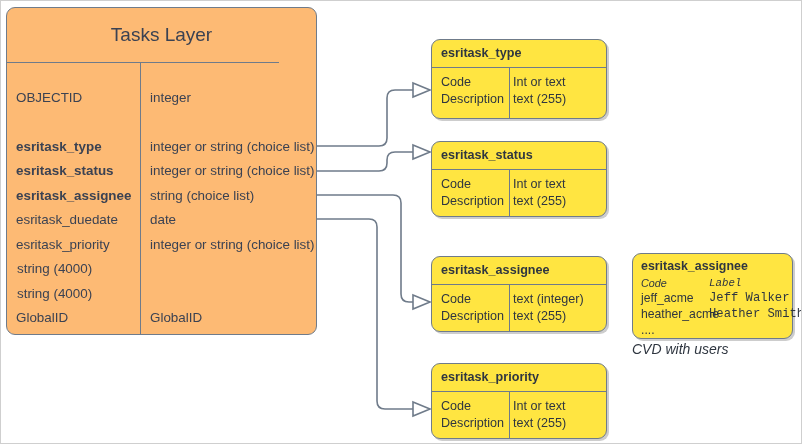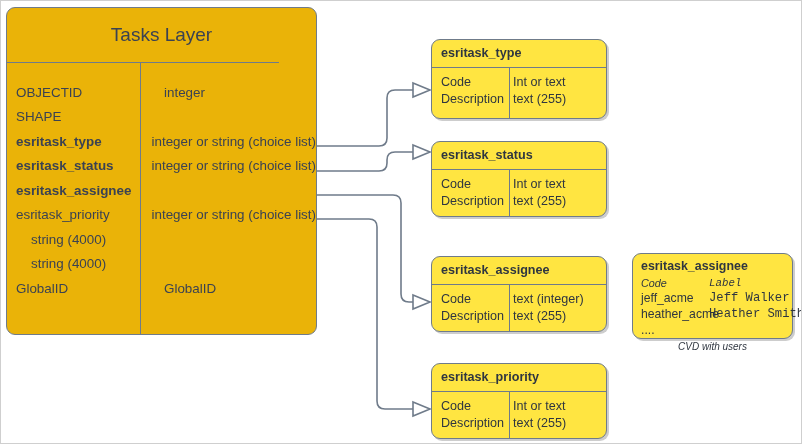--- a/index.html
+++ b/index.html
@@ -19,21 +19,21 @@
     color: #3b4252;
   }
 
   
   #tasks-layer {
     position: absolute;
     left: 5px;
     top: 6px;
     width: 311px;
     height: 328px;
-    background: #eab308;
+    background: #fdba74;
     border: 1.6px solid #6f7b8a;
     border-radius: 9px;
     box-sizing: border-box;
   }
   #tasks-title {
     position: absolute;
     left: 0;
     top: 0;
     width: 100%;
     height: 54px;
@@ -60,32 +60,32 @@
   }
   .field-rows {
     position: absolute;
     left: 0;
     top: 72px;
     width: 100%;
   }
   .field-row {
     display: flex;
     height: 24.5px;
-    align-items: center;
+    align-items: flex-end;
     font-size: 13.4px;
   }
   .field-name {
     width: 133px;
     padding-left: 9px;
     box-sizing: border-box;
     white-space: nowrap;
   }
   .field-type {
     flex: 1;
-    padding-left: 24px;
+    padding-left: 10px;
     box-sizing: border-box;
     white-space: nowrap;
   }
   .field-row.bold .field-name { font-weight: bold; }
 
   
   .dom-box {
     position: absolute;
     background: #ffe541;
     border: 1.6px solid #6f7b8a;
@@ -161,22 +161,22 @@
   }
   .cvd-row { display: flex; height: 16px; align-items: center; }
   .cvd-c1 { width: 76px; padding-left: 8px; box-sizing: border-box; white-space: nowrap; }
   .cvd-c2 { flex: 1; box-sizing: border-box; white-space: nowrap; font-family: Liberation Mono, monospace; }
   .cvd-row.head { font-style: italic; font-size: 10.8px; height: 14px; }
   #cvd-caption {
     position: absolute;
     left: 631px;
     top: 340px;
     width: 161px;
-    text-align: center;
-    font-size: 10px;
+    text-align: left;
+    font-size: 14px;
     font-style: italic;
     color: #2f3640;
   }
 
   
   #connectors {
     position: absolute;
     left: 0; top: 0;
     width: 802px; height: 444px;
     pointer-events: none;
@@ -208,32 +208,36 @@
     <div id="tasks-title">Tasks Layer</div>
     <div id="tasks-header-rule"></div>
     <div id="tasks-col-rule"></div>
 
     <div class="field-rows">
       <div class="field-row">
         <span class="field-name">OBJECTID</span>
         <span class="field-type">integer</span>
       </div>
       <div class="field-row">
-        <span class="field-name">SHAPE</span>
       </div>
       <div class="field-row bold">
         <span class="field-name">esritask_type</span>
         <span class="field-type">integer or string (choice list)</span>
       </div>
       <div class="field-row bold">
         <span class="field-name">esritask_status</span>
         <span class="field-type">integer or string (choice list)</span>
       </div>
       <div class="field-row bold">
         <span class="field-name">esritask_assignee</span>
+        <span class="field-type">string (choice list)</span>
+      </div>
+      <div class="field-row">
+        <span class="field-name">esritask_duedate</span>
+        <span class="field-type">date</span>
       </div>
       <div class="field-row">
         <span class="field-name">esritask_priority</span>
         <span class="field-type">integer or string (choice list)</span>
       </div>
       <div class="field-row">
         <span class="field-type">string (4000)</span>
       </div>
       <div class="field-row">
         <span class="field-type">string (4000)</span>

